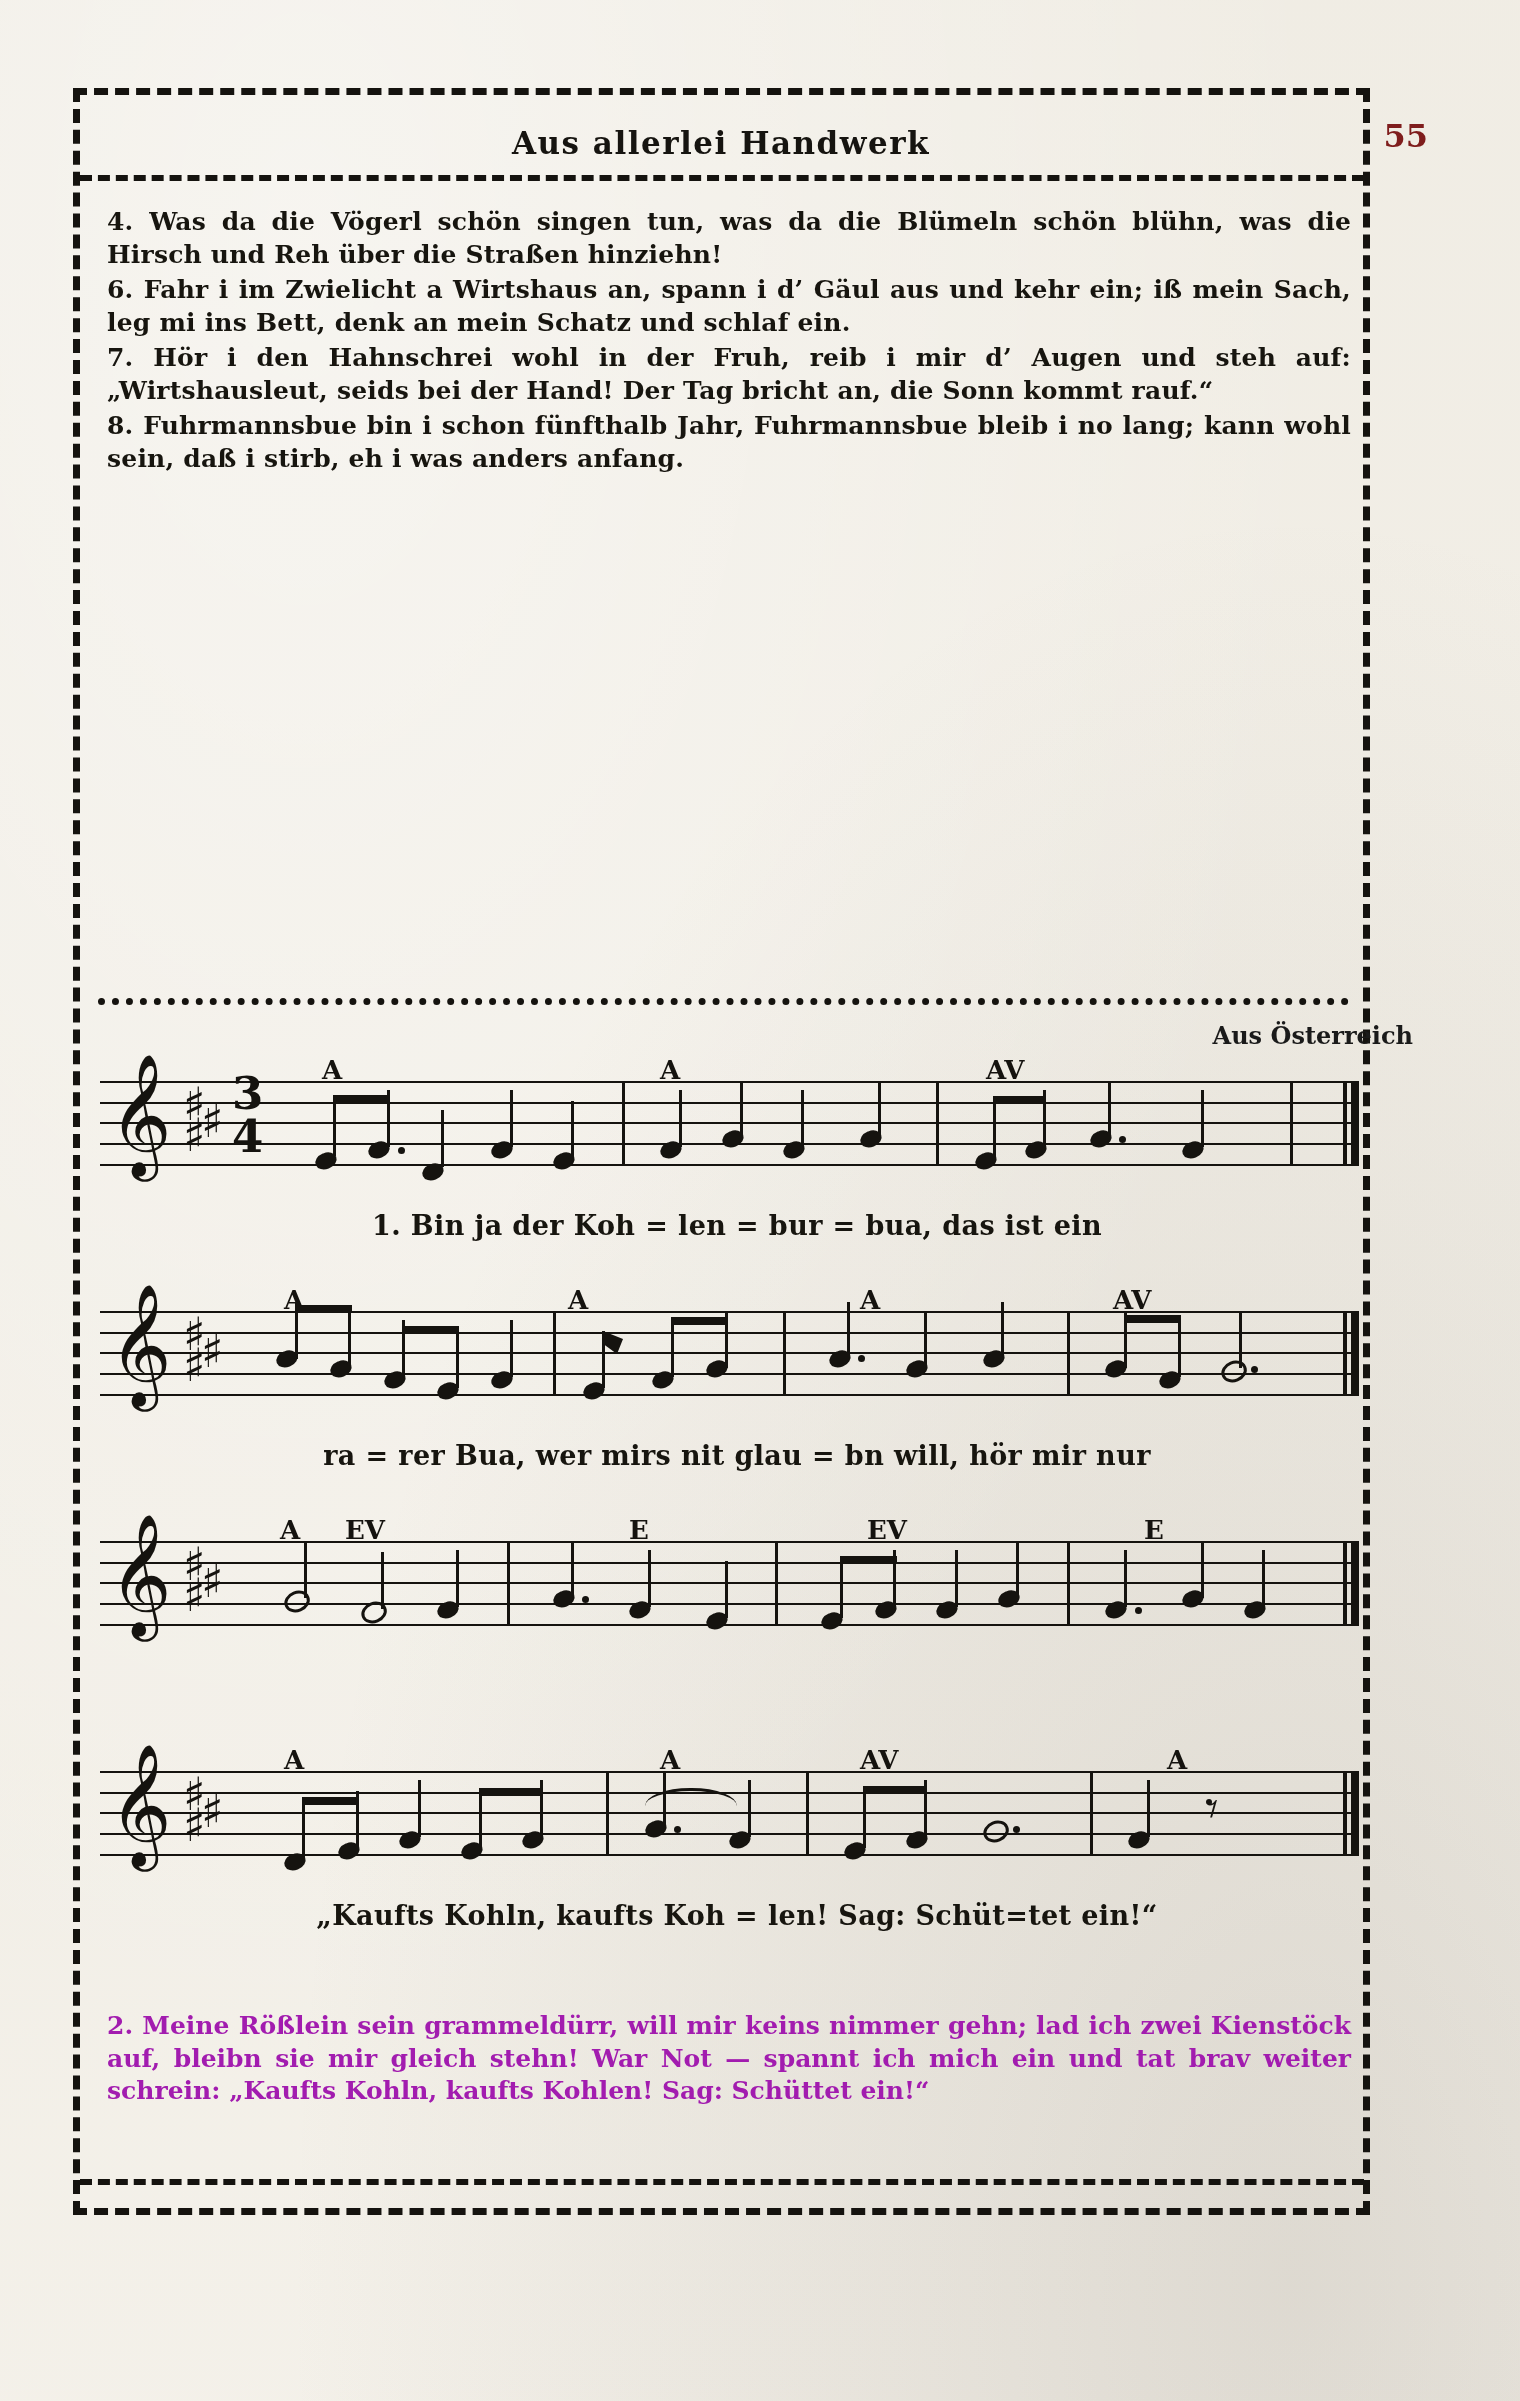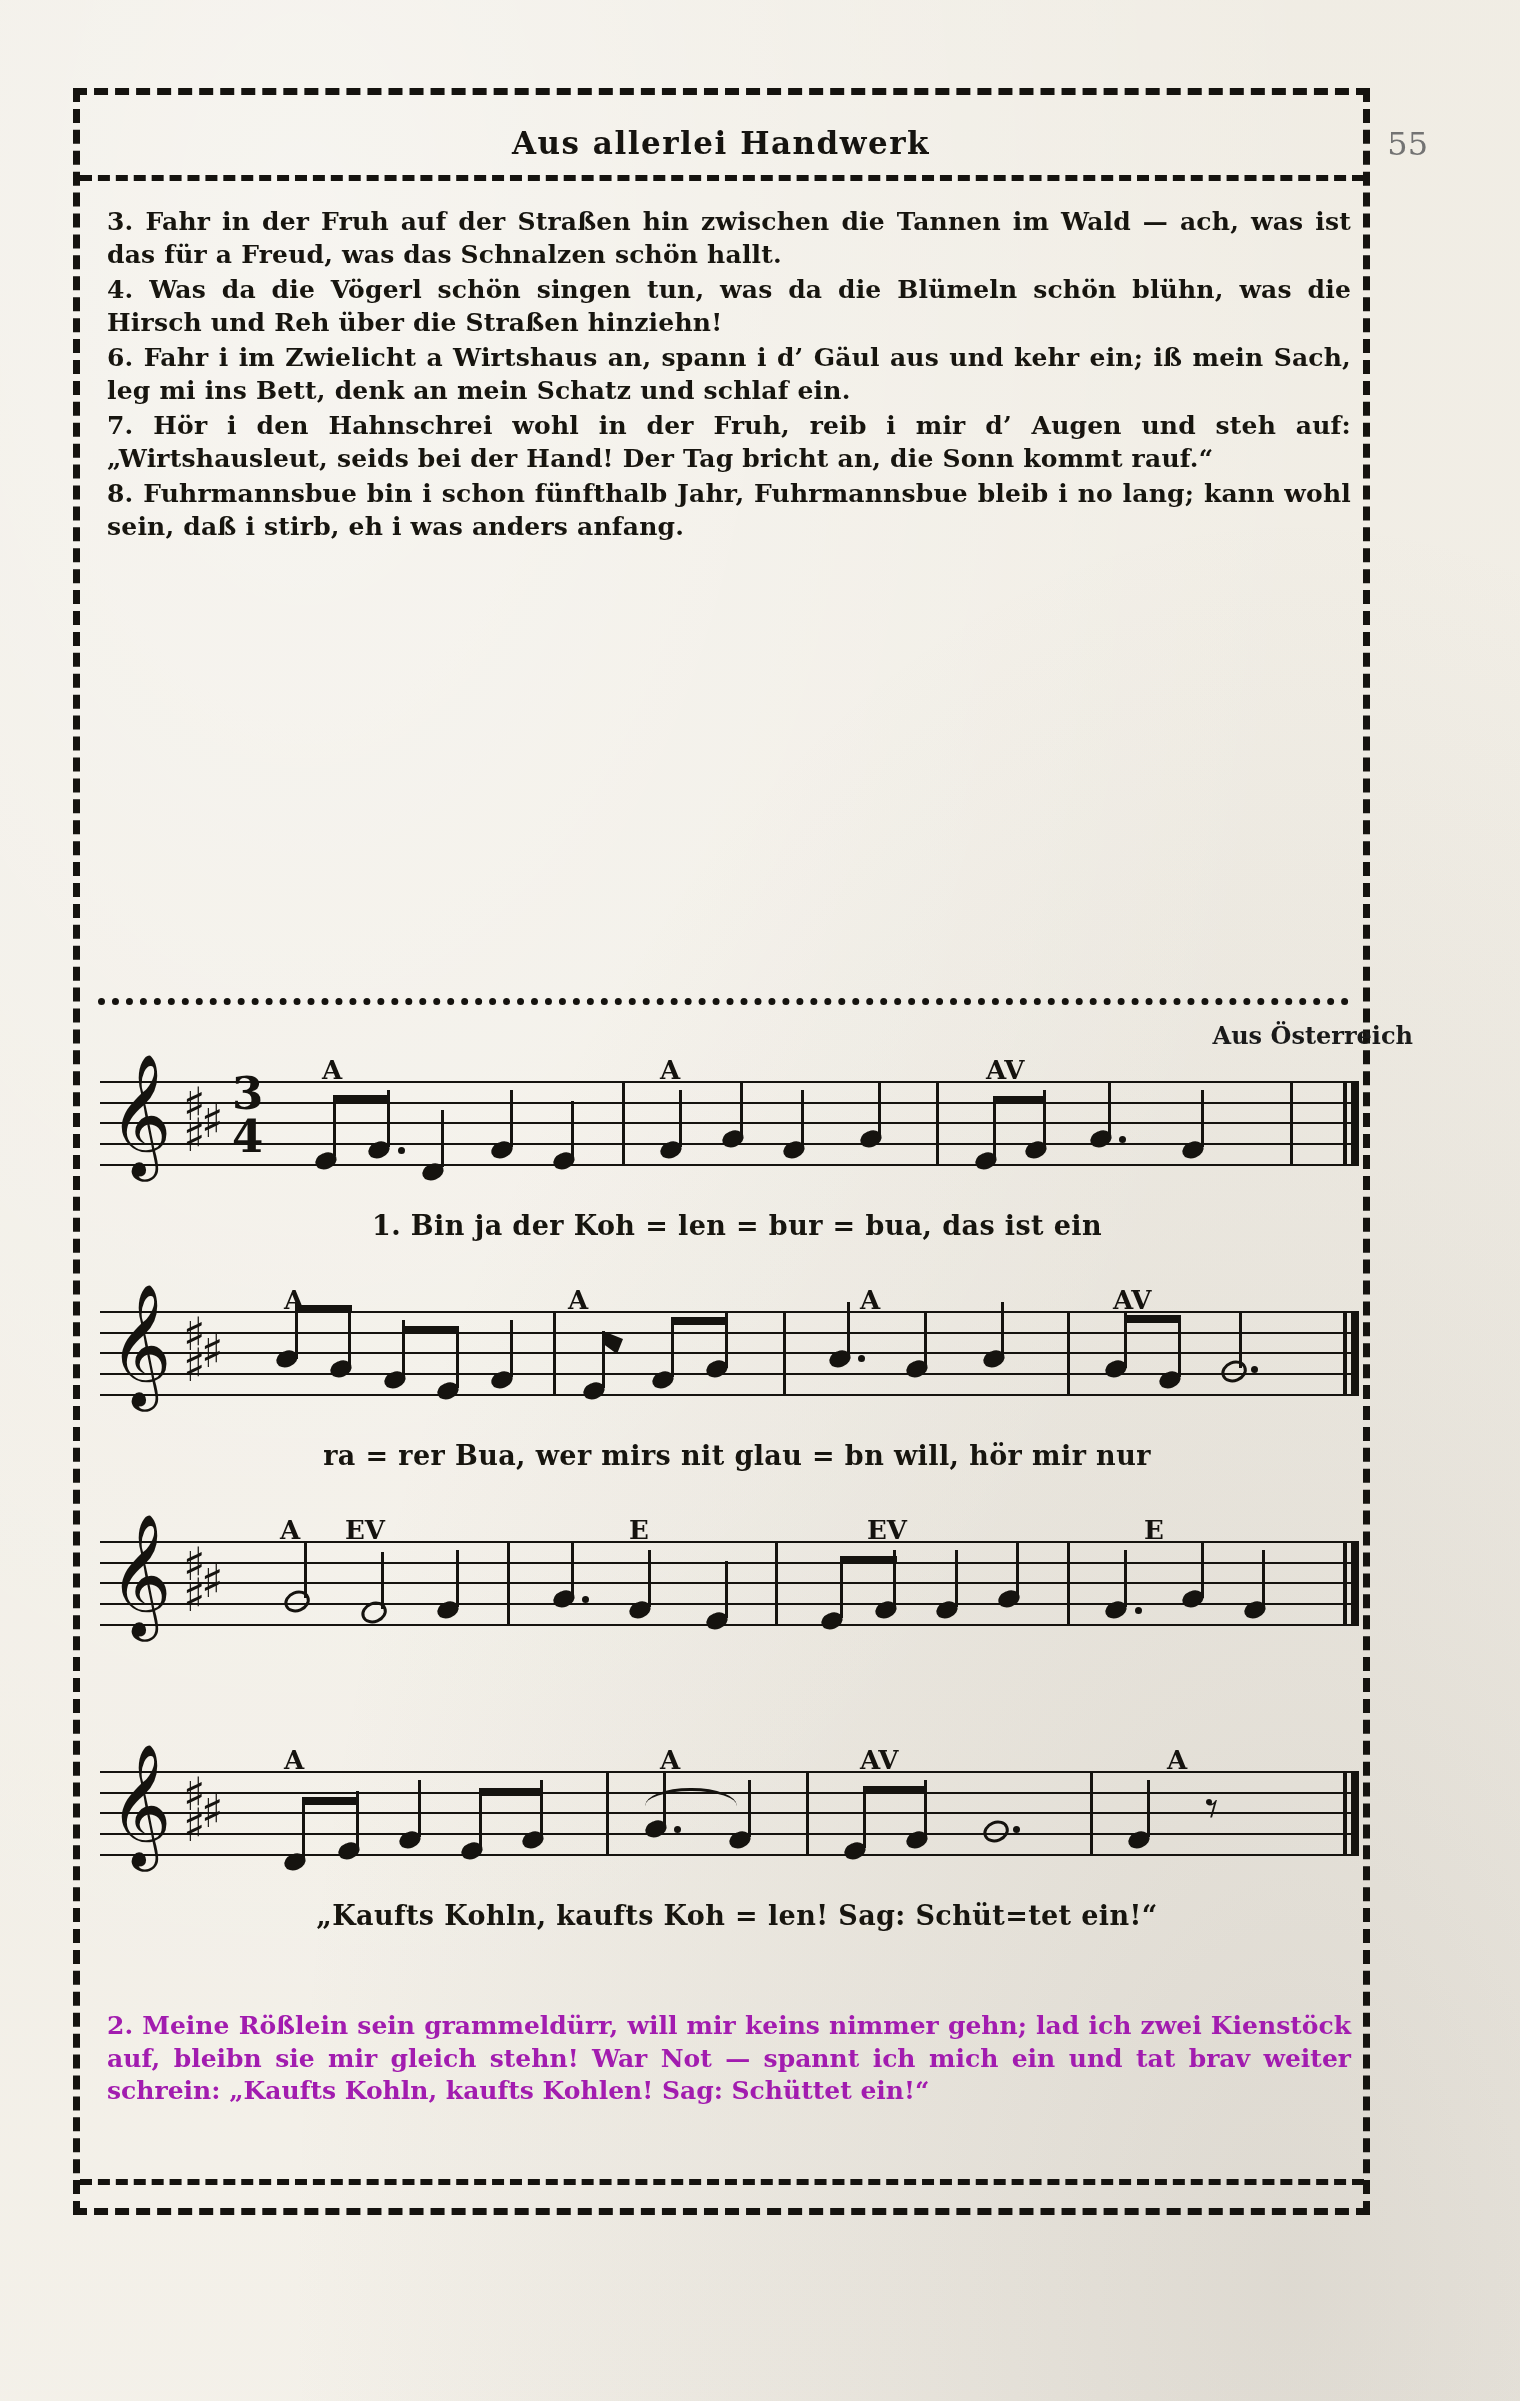--- a/index.html
+++ b/index.html
@@ -59,24 +59,24 @@
   .header-title {
     font-family: "DejaVu Serif", serif;
     font-size: 31px;
     font-weight: 700;
     letter-spacing: 1.5px;
     color: #161410;
   }
   .page-number {
     position: absolute;
     right: 92px;
-    top: 125px;
+    top: 117px;
     font-size: 32px;
-    font-weight: 400;
-    color: #737373;
+    font-weight: 700;
+    color: #7f1d1d;
   }
   .header-rule {
     position: absolute;
     left: 80px;
     top: 175px;
     width: 1284px;
     height: 0;
     border-top: 6.1px dashed #15130f;
   }
   .body-text {
@@ -296,21 +296,20 @@
     <div class="frame-inner"></div>
   </div>
 
   <div class="header">
     <div class="header-title">Aus allerlei Handwerk</div>
   </div>
   <div class="page-number">55</div>
   <div class="header-rule"></div>
 
   <div class="body-text">
-    <div class="verse">3. Fahr in der Fruh auf der Straßen hin zwischen die Tannen im Wald — ach, was ist das für a Freud, was das Schnalzen schön hallt.</div>
     <div class="verse">4. Was da die Vögerl schön singen tun, was da die Blümeln schön blühn, was die Hirsch und Reh über die Straßen hinziehn!</div>
     <div class="verse">6. Fahr i im Zwielicht a Wirtshaus an, spann i d’ Gäul aus und kehr ein; iß mein Sach, leg mi ins Bett, denk an mein Schatz und schlaf ein.</div>
     <div class="verse">7. Hör i den Hahnschrei wohl in der Fruh, reib i mir d’ Augen und steh auf: „Wirtshausleut, seids bei der Hand! Der Tag bricht an, die Sonn kommt rauf.“</div>
     <div class="verse">8. Fuhrmannsbue bin i schon fünfthalb Jahr, Fuhrmannsbue bleib i no lang; kann wohl sein, daß i stirb, eh i was anders anfang.</div>
   </div>
 
   <div class="mid-rule"></div>
   <div class="source-note">Aus Österreich</div>
 
   <div class="music">

